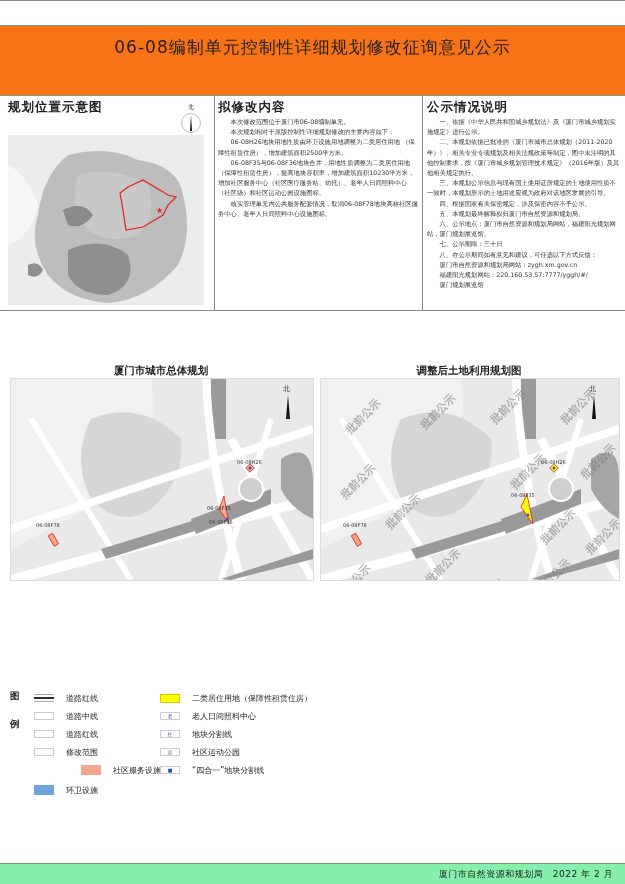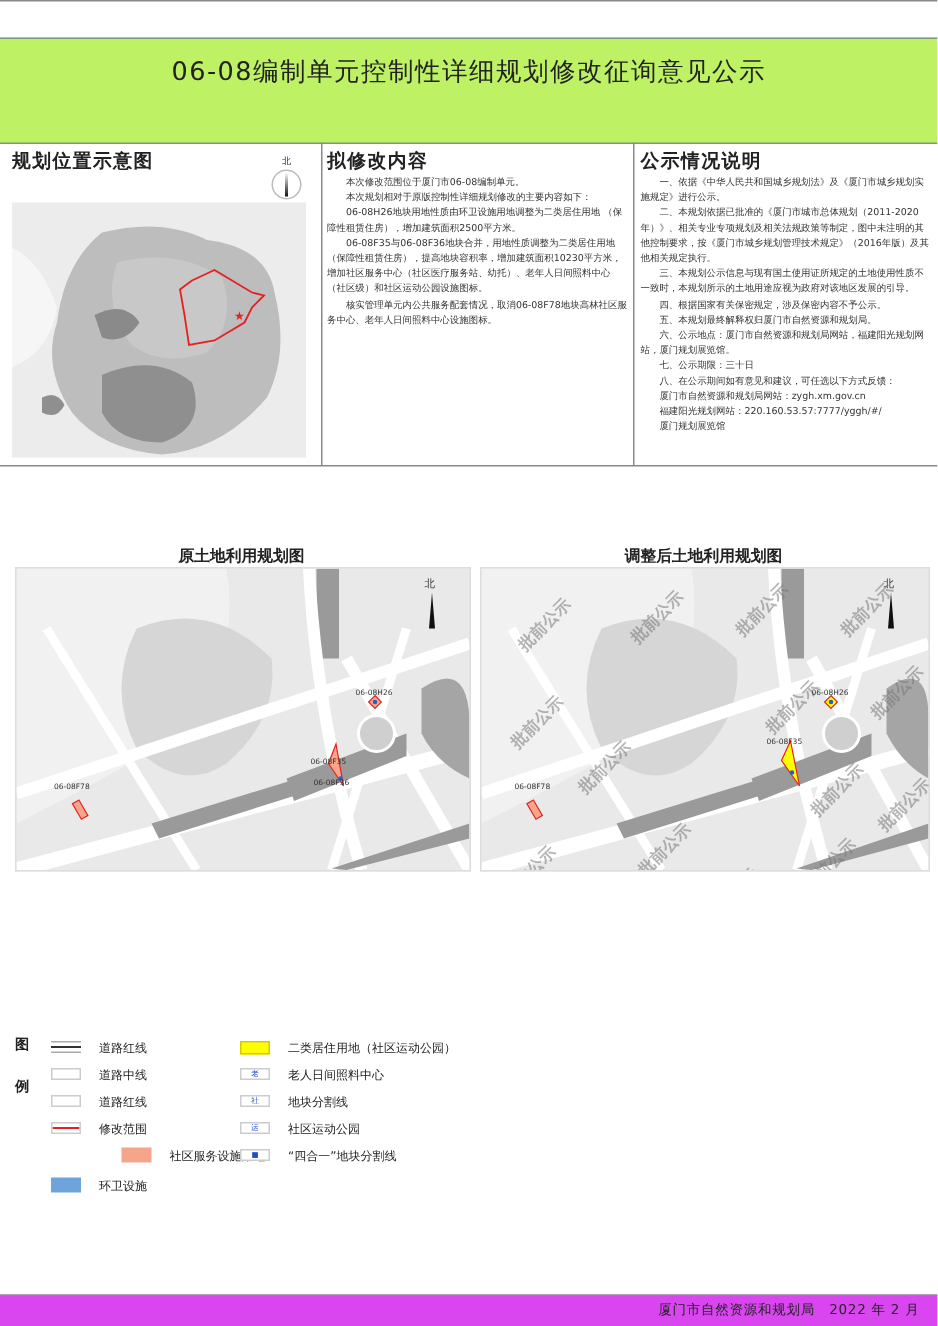--- a/index.html
+++ b/index.html
@@ -1,18 +1,18 @@
 <!DOCTYPE html>
 <html><head>
 <meta charset="utf-8">
 <style>
   html, body { margin:0; padding:0; }
   body { width:625px; height:884px; background:#ffffff; position:relative; overflow:hidden;
          font-family:"DejaVu Sans", sans-serif; color:#222; }
-  .header { position:absolute; left:0; top:25px; width:625px; height:69px; background:#bef264;
+  .header { position:absolute; left:0; top:25px; width:625px; height:69px; background:#f97316;
             border-top:1px solid #7a9a78; border-bottom:1px solid #7a9a78; text-align:center; }
   .header .t1 { font-size:17px; letter-spacing:1px; margin-top:10px; color:#222; }
   .header .t2 { font-size:11.5px; margin-top:7px; color:#222; }
   .topbar { position:absolute; left:0; top:0; width:625px; height:25px; border-top:1px solid #888; }
   .panels { position:absolute; left:0; top:95px; width:625px; height:215px; border-bottom:1px solid #888; }
   .panel { position:absolute; top:0; height:215px; }
   .p1 { left:0; width:214px; border-right:1px solid #888; }
   .p2 { left:214px; width:208px; border-right:1px solid #888; }
   .p3 { left:423px; width:202px; }
   .ptitle { font-size:12.5px; font-weight:bold; margin:4px 0 0 8px; letter-spacing:1px; }
@@ -26,21 +26,21 @@
   .maptitle { position:absolute; font-size:10.5px; font-weight:bold; text-align:center; }
   .map { position:absolute; top:378px; height:201px; background:#e8e8e8; overflow:hidden; border:1px solid #ddd; }
   .mapL { left:10px; width:302px; }
   .mapR { left:320px; width:298px; }
   .wm { position:absolute; font-size:11px; color:rgba(120,120,120,0.55); font-weight:bold; transform:rotate(-45deg); white-space:nowrap; }
   .plabel { position:absolute; font-size:5px; color:#333; white-space:nowrap; }
   .legend { position:absolute; left:0; top:688px; width:625px; height:120px; }
   .legend-side { position:absolute; left:10px; font-size:9.5px; font-weight:bold; }
   .li { position:absolute; height:12px; display:flex; align-items:center; font-size:8px; color:#222; }
   .sw { width:20px; height:8px; margin-right:12px; border:1px solid #ccc; background:#fff; position:relative; box-sizing:border-box; }
-  .footer { position:absolute; left:0; top:863px; width:625px; height:21px; background:#d946ef; border-top:1px solid #7a9a78;
+  .footer { position:absolute; left:0; top:863px; width:625px; height:21px; background:#86efac; border-top:1px solid #7a9a78;
             text-align:right; font-size:9px; line-height:21px; }
   .footer span { margin-right:12px; letter-spacing:0.5px; }
 </style>
 </head>
 <body>
 
 <div class="topbar"></div>
 
 <div class="header">
   <div class="t1">06-08编制单元控制性详细规划修改征询意见公示</div>
@@ -93,21 +93,21 @@
       <p>六、公示地点：厦门市自然资源和规划局网站，福建阳光规划网站，厦门规划展览馆。</p>
       <p>七、公示期限：三十日</p>
       <p>八、在公示期间如有意见和建议，可任选以下方式反馈：</p>
       <p>厦门市自然资源和规划局网站：zygh.xm.gov.cn</p>
       <p>福建阳光规划网站：220.160.53.57:7777/yggh/#/</p>
       <p>厦门规划展览馆</p>
     </div>
   </div>
 </div>
 
-<div class="maptitle" style="left:10px; top:364px; width:302px;">原土地利用规划图</div>
+<div class="maptitle" style="left:10px; top:364px; width:302px;">厦门市城市总体规划</div>
 <div class="maptitle" style="left:320px; top:364px; width:298px;">调整后土地利用规划图</div>
 
 <div class="map mapL">
   <svg width="302" height="201" viewBox="0 0 302 201">
     <rect width="302" height="201" fill="#e9e9e9"></rect>
     <path d="M0 0 L140 0 Q150 60 110 110 Q60 140 0 170 Z" fill="#f1f1f1"></path>
     <path d="M80 40 Q130 20 170 60 Q175 100 140 130 Q110 150 80 120 Q60 80 80 40Z" fill="#d6d6d6"></path>
     <path d="M200 0 L215 0 L215 60 L200 60 Z" fill="#9a9a9a"></path>
     <path d="M0 150 L302 50" stroke="#fff" stroke-width="8" fill="none"></path>
     <path d="M0 201 L302 120" stroke="#fff" stroke-width="10" fill="none"></path>
@@ -202,21 +202,21 @@
     <span class="sw" style="background:#f4a58a;border:none;height:10px;"></span>
     <span>社区服务设施用地</span>
   </div>
   <div class="li" style="left:34px;top:96px;font-family:Liberation Mono, monospace;">
     <span class="sw" style="background:#6fa3dc;border:none;height:10px;"></span>
     <span>环卫设施</span>
   </div>
 
   <div class="li" style="left:160px;top:4px;">
     <span class="sw" style="background:#ffff00;border:1px solid #d8c800;height:9px;"></span>
-    <span>二类居住用地（社区运动公园）</span>
+    <span>二类居住用地（保障性租赁住房）</span>
   </div>
   <div class="li" style="left:160px;top:22px;">
     <span class="sw" style="font-size:5px;color:#2050c0;text-align:center;line-height:6px;">老</span>
     <span>老人日间照料中心</span>
   </div>
   <div class="li" style="left:160px;top:40px;">
     <span class="sw" style="font-size:5px;color:#2050c0;text-align:center;line-height:6px;">社</span>
     <span>地块分割线</span>
   </div>
   <div class="li" style="left:160px;top:58px;">

